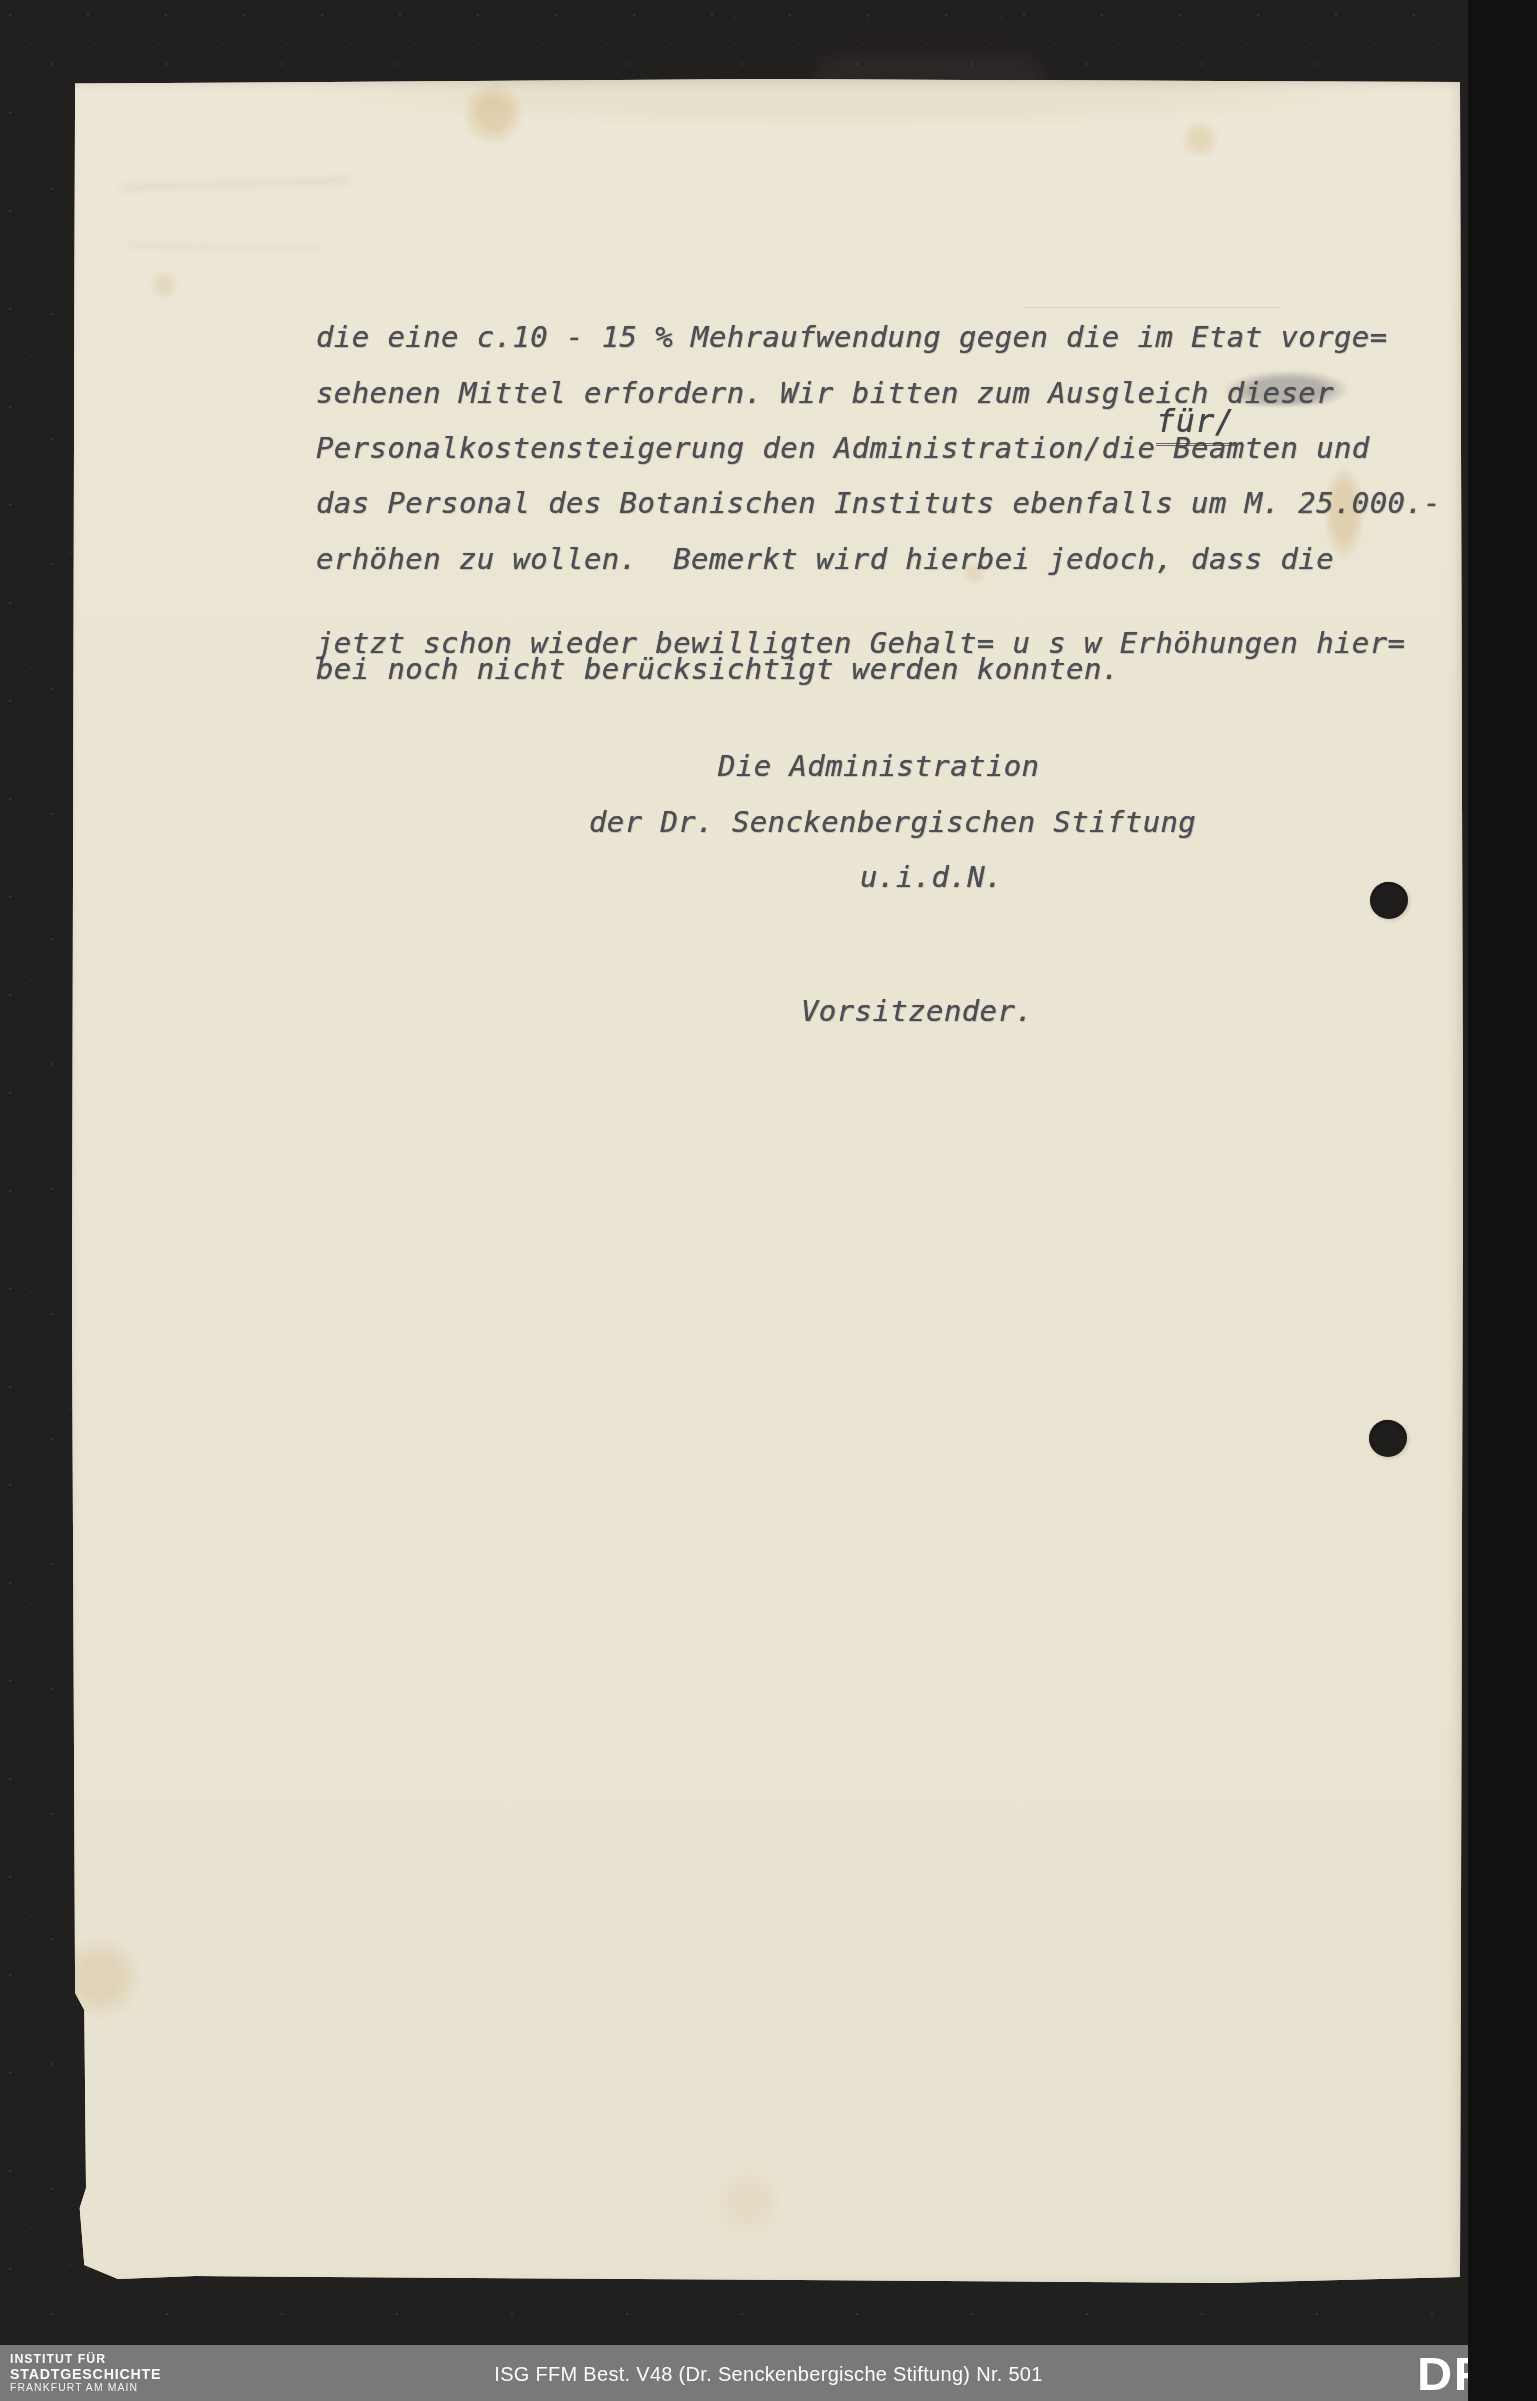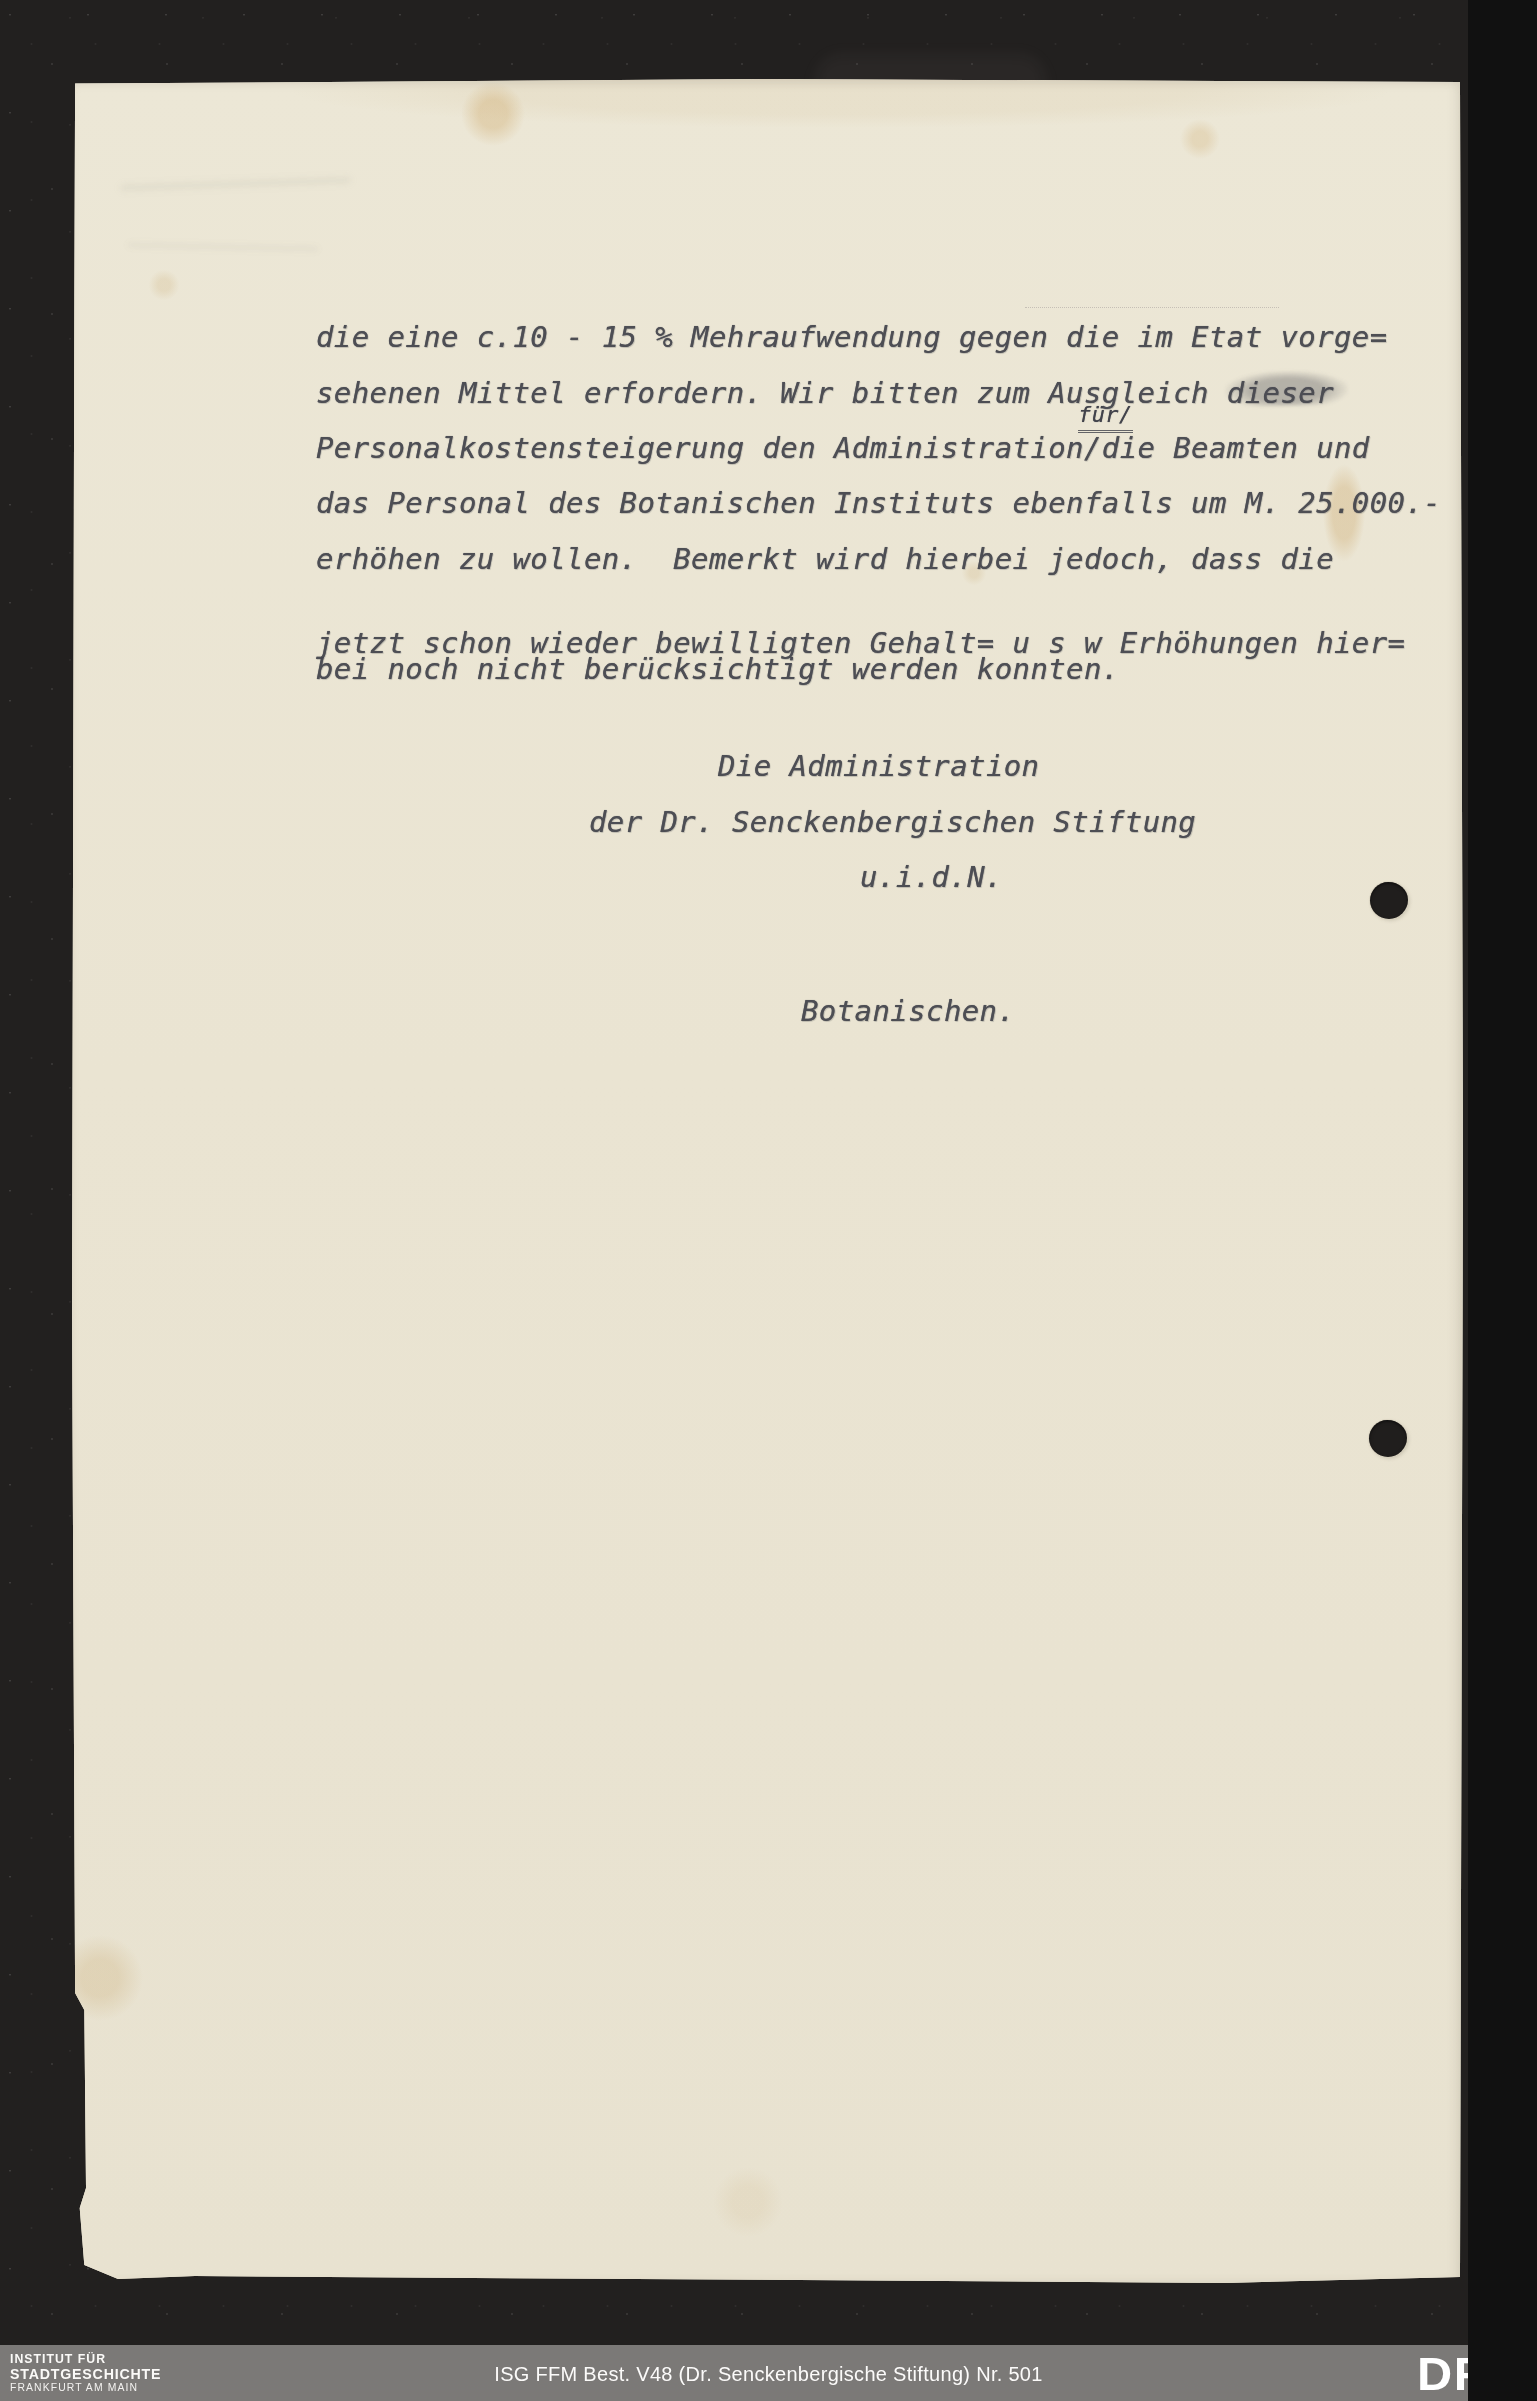--- a/index.html
+++ b/index.html
@@ -44,23 +44,23 @@
   .tline,.sline{
     position:absolute;white-space:pre;
     font-family:"DejaVu Sans Mono",monospace;font-style:italic;
     font-size:29px;letter-spacing:0.4px;color:#42434b;opacity:.93;
     text-shadow:0 0 0.8px rgba(66,67,75,.85),0.8px 0.8px 0.8px rgba(66,67,75,.22);
   }
   .tline{left:244px;}
   .t0{top:241px;} .t1{top:297px;} .t2{top:352px;} .t3{top:407px;}
   .t4{top:463px;} .t5{top:518px;margin-top:29px;} .t6{top:573px;}
   .insertion{
-    position:absolute;left:1006px;top:323px;
+    position:absolute;left:1084px;top:323px;
     font-family:"DejaVu Sans Mono",monospace;font-style:italic;
-    font-size:22px;color:#42434b;letter-spacing:0.4px;
+    font-size:32px;color:#42434b;letter-spacing:0.4px;
     border-bottom:3.8px double rgba(66,67,75,.8);padding-bottom:3px;
     text-shadow:0 0 0.8px rgba(66,67,75,.85);
   }
   .overtype-smudge{
     position:absolute;left:1153px;top:292px;width:123px;height:35px;
     background:radial-gradient(ellipse at 50% 55%, rgba(72,72,80,.34) 0 42%, rgba(72,72,80,0) 74%);
     filter:blur(1.5px);transform:rotate(-1deg);
   }
   .s0{left:646px;top:670px;} .s1{left:517px;top:726px;} .s2{left:788px;top:781px;}
   .s3{left:729px;top:915px;}
@@ -101,21 +101,21 @@
     <div class="tline t4">erhöhen zu wollen.  Bemerkt wird hierbei jedoch, dass die</div>
     <div class="tline t5">jetzt schon wieder bewilligten Gehalt= u s w Erhöhungen hier=</div>
     <div class="tline t6">bei noch nicht berücksichtigt werden konnten.</div>
 
     <div class="overtype-smudge"></div>
     <div class="insertion">für/</div>
 
     <div class="sline s0">Die Administration</div>
     <div class="sline s1">der Dr. Senckenbergischen Stiftung</div>
     <div class="sline s2">u.i.d.N.</div>
-    <div class="sline s3">Botanischen.</div>
+    <div class="sline s3">Vorsitzender.</div>
 
     <div class="hole hole1"></div>
     <div class="hole hole2"></div>
   </div>
 
   <div class="footer-bar">
     <div class="inst">
       <div class="inst-l1">INSTITUT FÜR</div>
       <div class="inst-l2">STADTGESCHICHTE</div>
       <div class="inst-l3">FRANKFURT AM MAIN</div>

